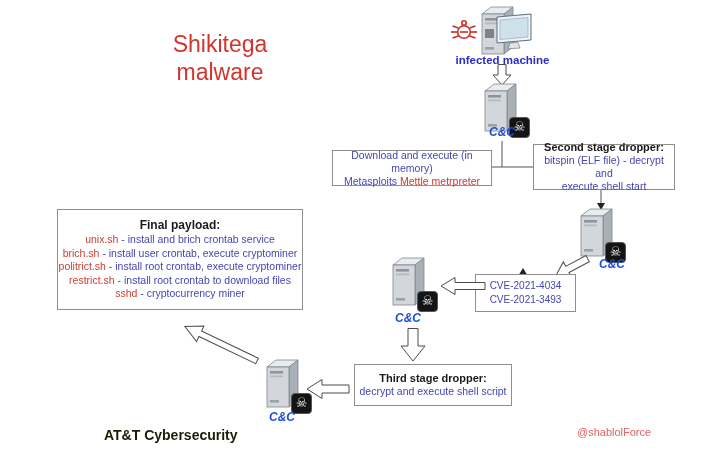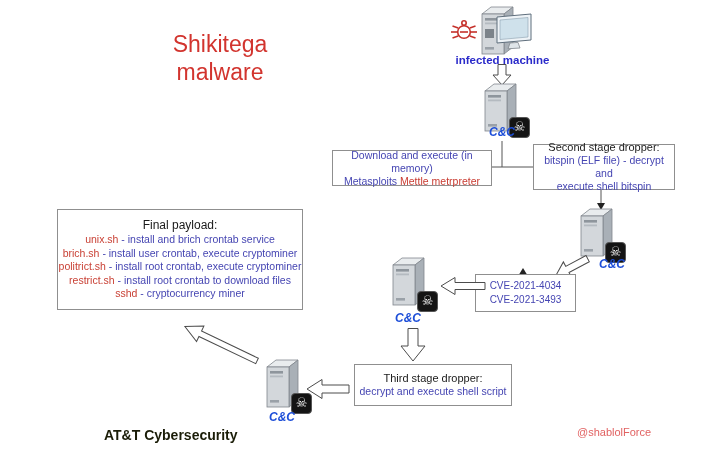--- a/index.html
+++ b/index.html
@@ -6,21 +6,21 @@
   .canvas{position:relative;width:728px;height:451px;background:#ffffff;
     font-family:"Liberation Sans",sans-serif;overflow:hidden;}
   .abs{position:absolute;}
   
   .title{left:146px;top:30px;width:148px;text-align:center;color:#d2342e;
     font-size:23px;line-height:28px;}
   
   .dbox{position:absolute;background:#fff;border:1px solid #8f8f8f;
     text-align:center;color:#4545b2;font-size:10.5px;line-height:13px;
     display:flex;flex-direction:column;justify-content:center;}
-  .dbox .btitle{color:#1a1a1a;font-weight:normal;font-size:11px;}
+  .dbox .btitle{color:#1a1a1a;font-weight:bold;font-size:11px;}
   .red-inline{color:#c93b31;}
   .blue-inline{color:#4545b2;}
   
   .payload{left:57px;top:209px;width:244px;height:99px;line-height:13.5px;}
   .payload .btitle{font-size:12px;margin-bottom:1px;}
   .pfile{color:#c94135;text-align:right;}
   .pdesc{color:#4545b2;}
   
   .cc-label{position:absolute;width:44px;text-align:center;color:#1d4ed8;
     font-weight:bold;font-size:12px;font-style:italic;}
@@ -112,21 +112,21 @@
   <div class="cc-label" style="left:480px;top:125px;">C&amp;C</div>
 
   <div class="dbox" style="left:332px;top:150px;width:158px;height:34px;">
     <div>Download and execute (in memory)</div>
     <div><span class="blue-inline">Metasploits</span> <span class="red-inline">Mettle metrpreter</span></div>
   </div>
 
   <div class="dbox" style="left:533px;top:144px;width:140px;height:44px;">
     <div class="btitle">Second stage dropper:</div>
     <div>bitspin (ELF file) - decrypt and</div>
-    <div>execute shell bitspin</div>
+    <div>execute shell start</div>
   </div>
 
   <div class="server" style="left:576px;top:207px;">
     <svg width="40" height="50" viewBox="0 0 40 50">
       <polygon points="5,9 14,2 36,2 27,9" fill="#e9ecee" stroke="#80868d" stroke-width="0.8"></polygon>
       <polygon points="27,9 36,2 36,42 27,49" fill="#a9b0b7" stroke="#80868d" stroke-width="0.8"></polygon>
       <rect x="5" y="9" width="22" height="40" fill="#d3d7db" stroke="#80868d" stroke-width="0.8"></rect>
       <rect x="8" y="13" width="13" height="2.6" fill="#8e959c"></rect>
       <rect x="8" y="17.5" width="13" height="1.8" fill="#b4bac0"></rect>
       <rect x="8" y="42" width="9" height="2.6" fill="#9aa1a8"></rect>

